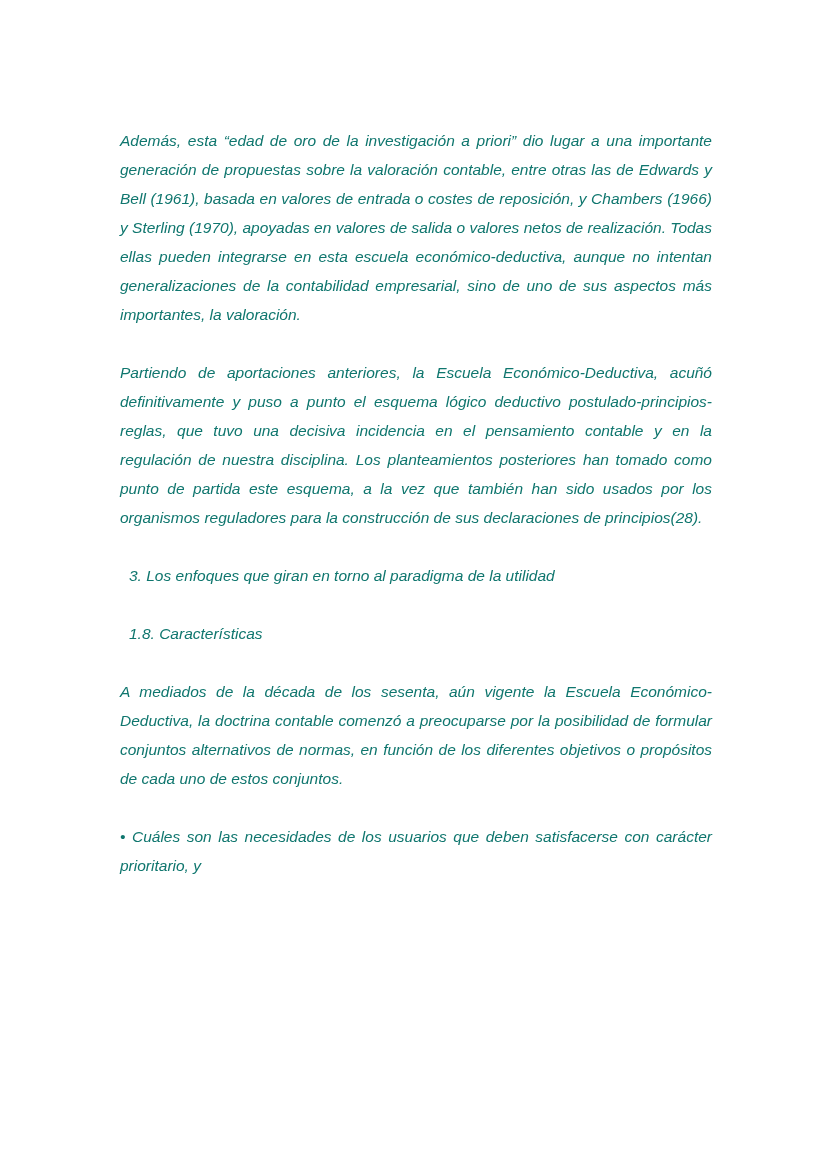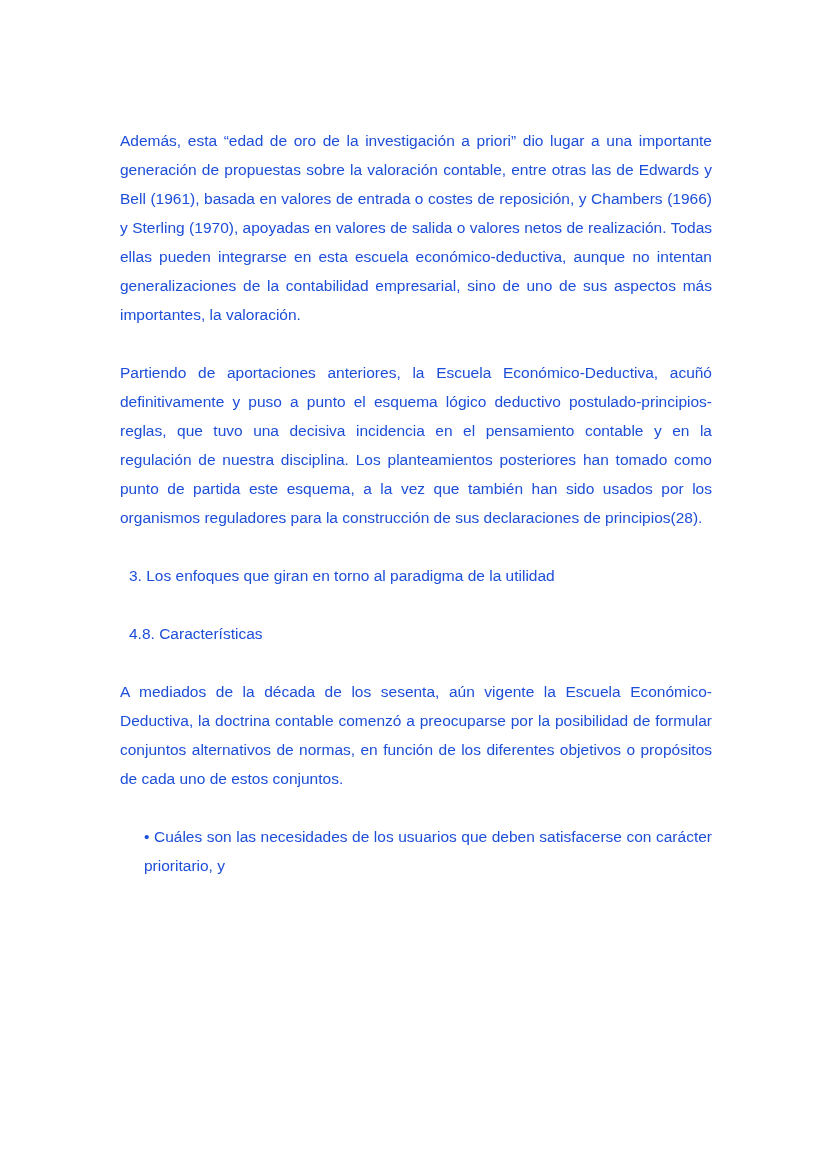--- a/index.html
+++ b/index.html
@@ -17,57 +17,57 @@
   .page {
     position: absolute;
     inset: 0;
     background: #ffffff;
   }
   .content {
     position: absolute;
     left: 120px;
     top: 126px;
     width: 592px;
-    color: #1d4ed8;
+    color: #0f766e;
     font-size: 15.5px;
     line-height: 29px;
+    font-style: italic;
   }
   .block {
     margin: 0 0 29px 0;
   }
   .para {
     text-align: justify;
     text-justify: inter-word;
   }
   .heading {
     text-align: left;
     font-weight: normal;
     font-size: 15.5px;
     line-height: 29px;
     margin-left: 9px;
   }
   .bullet {
     text-align: justify;
     text-justify: inter-word;
-    margin-left: 24px;
   }
 </style>
 </head>
 <body>
 
 <div class="page">
   <div class="content">
 
     <p class="block para">Además, esta “edad de oro de la investigación a priori” dio lugar a una importante generación de propuestas sobre la valoración contable, entre otras las de Edwards y Bell (1961), basada en valores de entrada o costes de reposición, y Chambers (1966) y Sterling (1970), apoyadas en valores de salida o valores netos de realización. Todas ellas pueden integrarse en esta escuela económico-deductiva, aunque no intentan generalizaciones de la contabilidad empresarial, sino de uno de sus aspectos más importantes, la valoración.</p>
 
     <p class="block para">Partiendo de aportaciones anteriores, la Escuela Económico-Deductiva, acuñó definitivamente y puso a punto el esquema lógico deductivo postulado-principios-reglas, que tuvo una decisiva incidencia en el pensamiento contable y en la regulación de nuestra disciplina. Los planteamientos posteriores han tomado como punto de partida este esquema, a la vez que también han sido usados por los organismos reguladores para la construcción de sus declaraciones de principios(28).</p>
 
     <p class="block heading">3. Los enfoques que giran en torno al paradigma de la utilidad</p>
 
-    <p class="block heading">4.8. Características</p>
+    <p class="block heading">1.8. Características</p>
 
     <p class="block para">A mediados de la década de los sesenta, aún vigente la Escuela Económico-Deductiva, la doctrina contable comenzó a preocuparse por la posibilidad de formular conjuntos alternativos de normas, en función de los diferentes objetivos o propósitos de cada uno de estos conjuntos.</p>
 
 
     <p class="block bullet">• Cuáles son las necesidades de los usuarios que deben satisfacerse con carácter prioritario, y</p>
 
 
   </div>
 </div>
 

